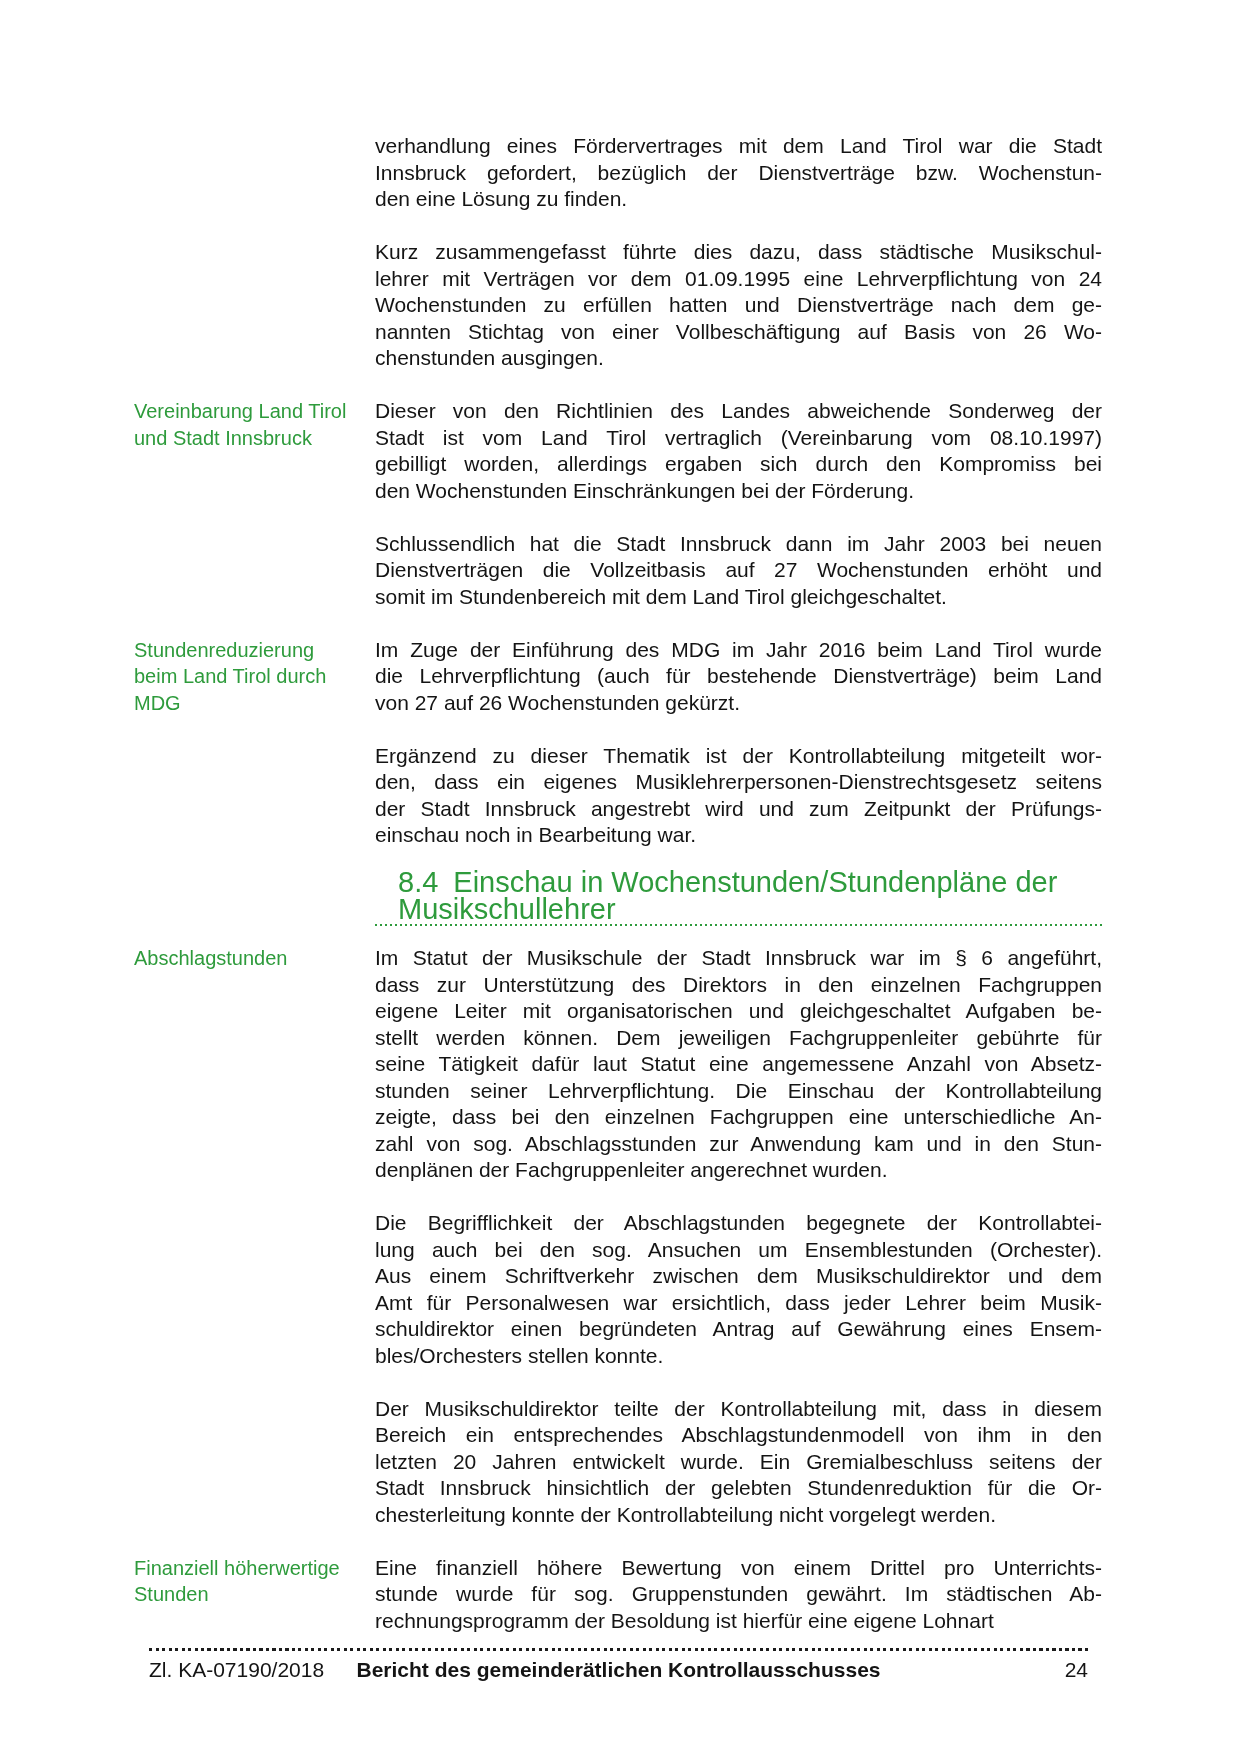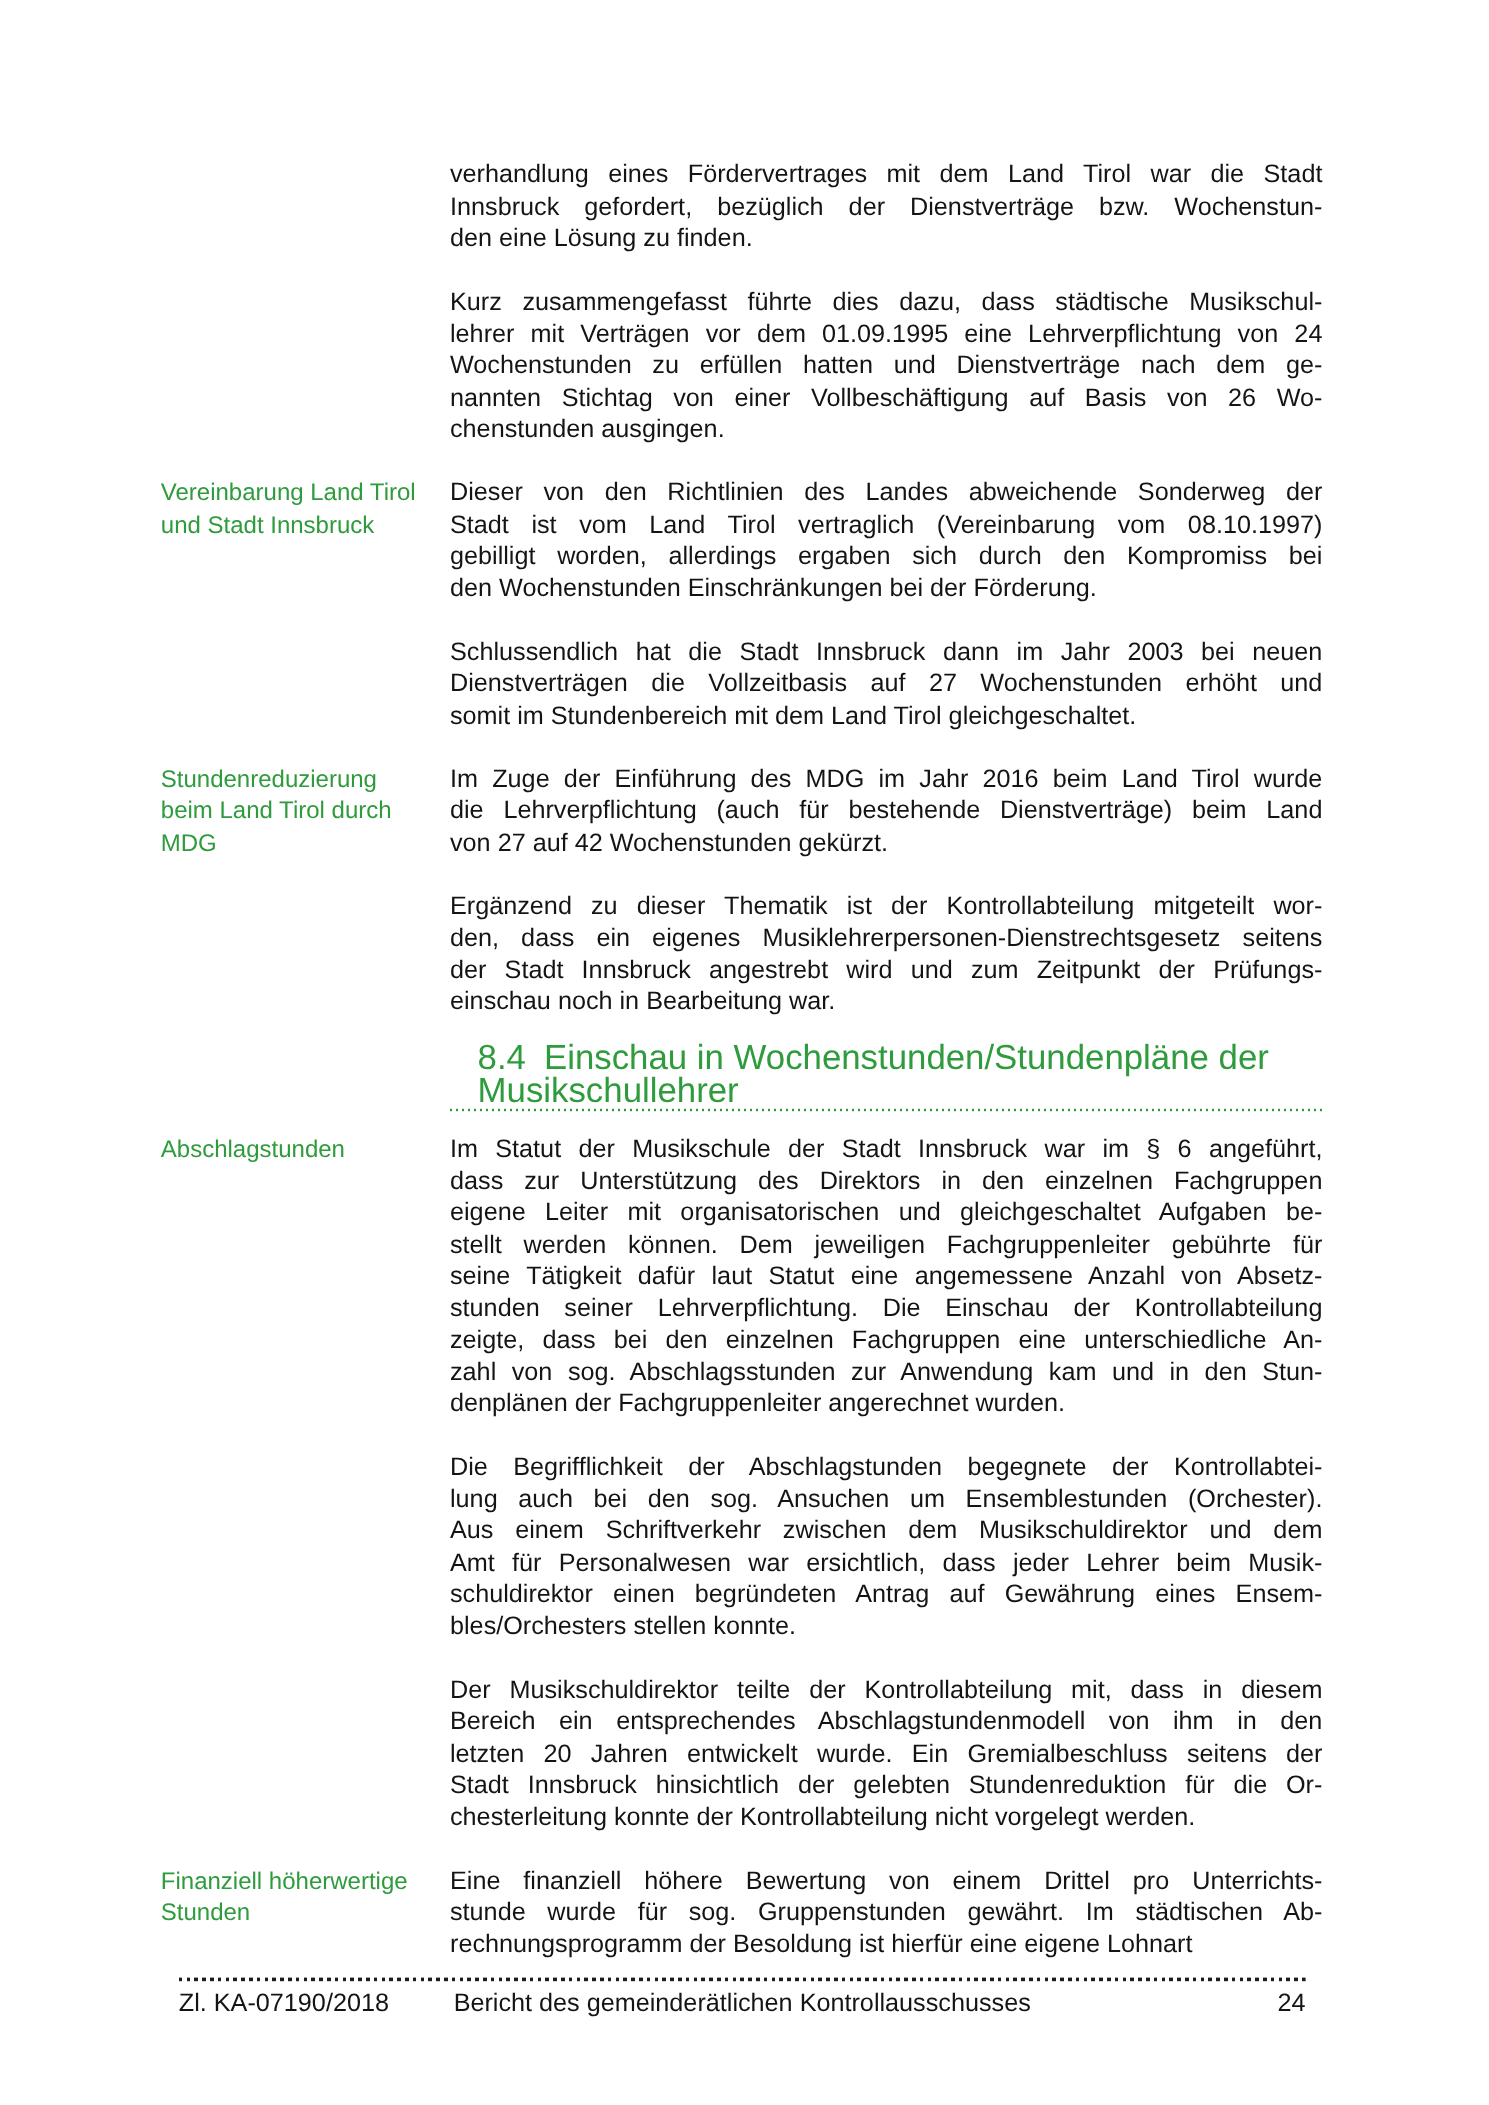--- a/index.html
+++ b/index.html
@@ -55,21 +55,21 @@
     background-image: repeating-linear-gradient(to right,
       #1c1c1c 0 3px, transparent 3px 6.5px);
   }
   .footer-row {
     margin-top: 7px;
     display: grid;
     grid-template-columns: 1fr auto 1fr;
     font-size: 21px; line-height: 24px;
   }
   .footer-ref   { justify-self: start; }
-  .footer-title { justify-self: center; }
+  .footer-title { justify-self: center; font-weight: bold; }
   .footer-page  { justify-self: end; }
 </style>
 </head>
 <body style="--green: #2e9b3c; --ink: #141414;">
 
 <div class="content">
     <div class="row">
       <div class="margin-col"></div>
       <div class="body-col">
         <div class="line">verhandlung eines Fördervertrages mit dem Land Tirol war die Stadt</div>
@@ -109,21 +109,21 @@
     </div>
     <div class="row">
       <div class="margin-col">
         <div class="label-line">Stundenreduzierung</div>
         <div class="label-line">beim Land Tirol durch</div>
         <div class="label-line">MDG</div>
       </div>
       <div class="body-col">
         <div class="line">Im Zuge der Einführung des MDG im Jahr 2016 beim Land Tirol wurde</div>
         <div class="line">die Lehrverpflichtung (auch für bestehende Dienstverträge) beim Land</div>
-        <div class="line last">von 27 auf 42 Wochenstunden gekürzt.</div>
+        <div class="line last">von 27 auf 26 Wochenstunden gekürzt.</div>
       </div>
     </div>
     <div class="row">
       <div class="margin-col"></div>
       <div class="body-col">
         <div class="line">Ergänzend zu dieser Thematik ist der Kontrollabteilung mitgeteilt wor-</div>
         <div class="line">den, dass ein eigenes Musiklehrerpersonen-Dienstrechtsgesetz seitens</div>
         <div class="line">der Stadt Innsbruck angestrebt wird und zum Zeitpunkt der Prüfungs-</div>
         <div class="line last">einschau noch in Bearbeitung war.</div>
       </div>

